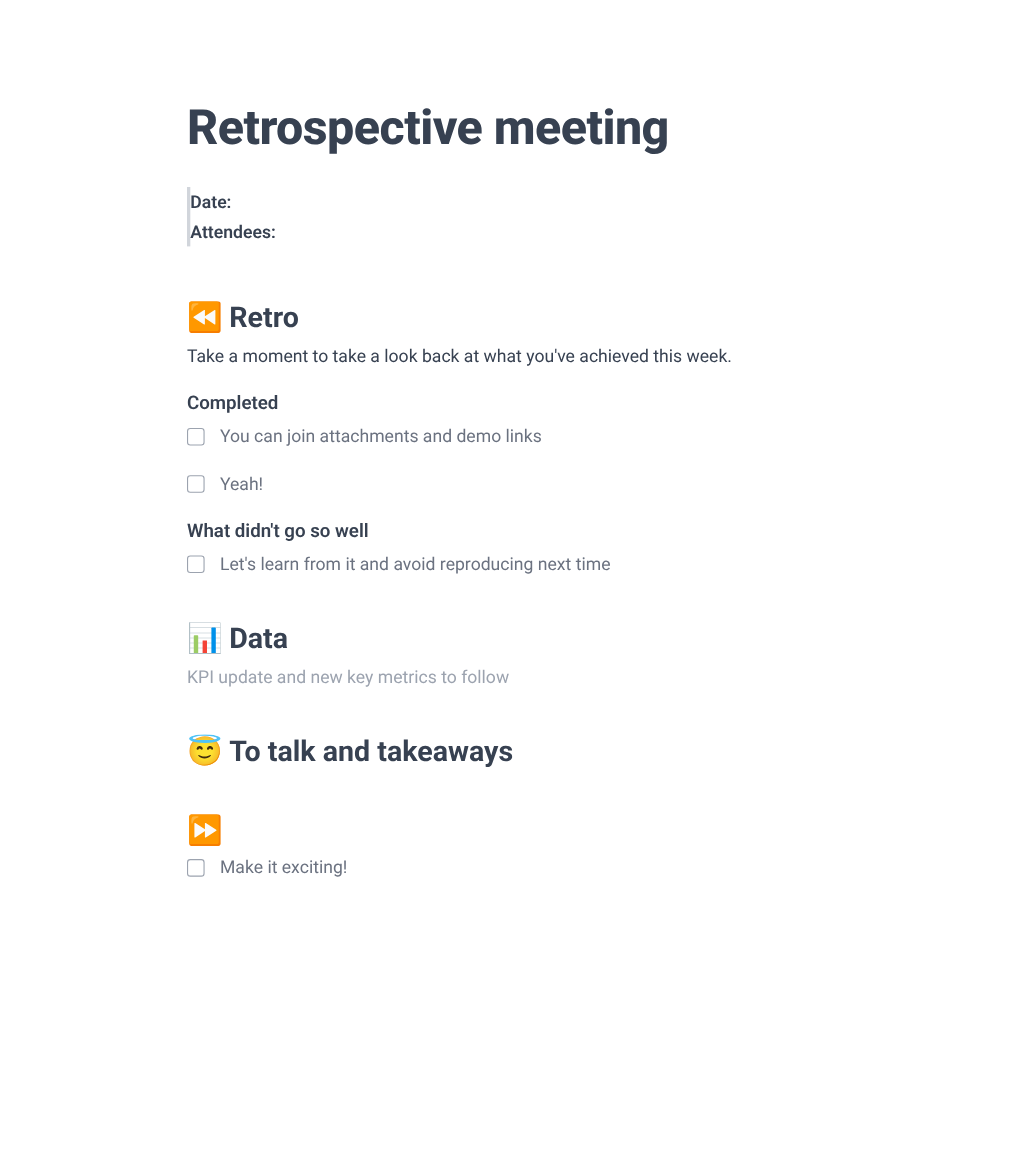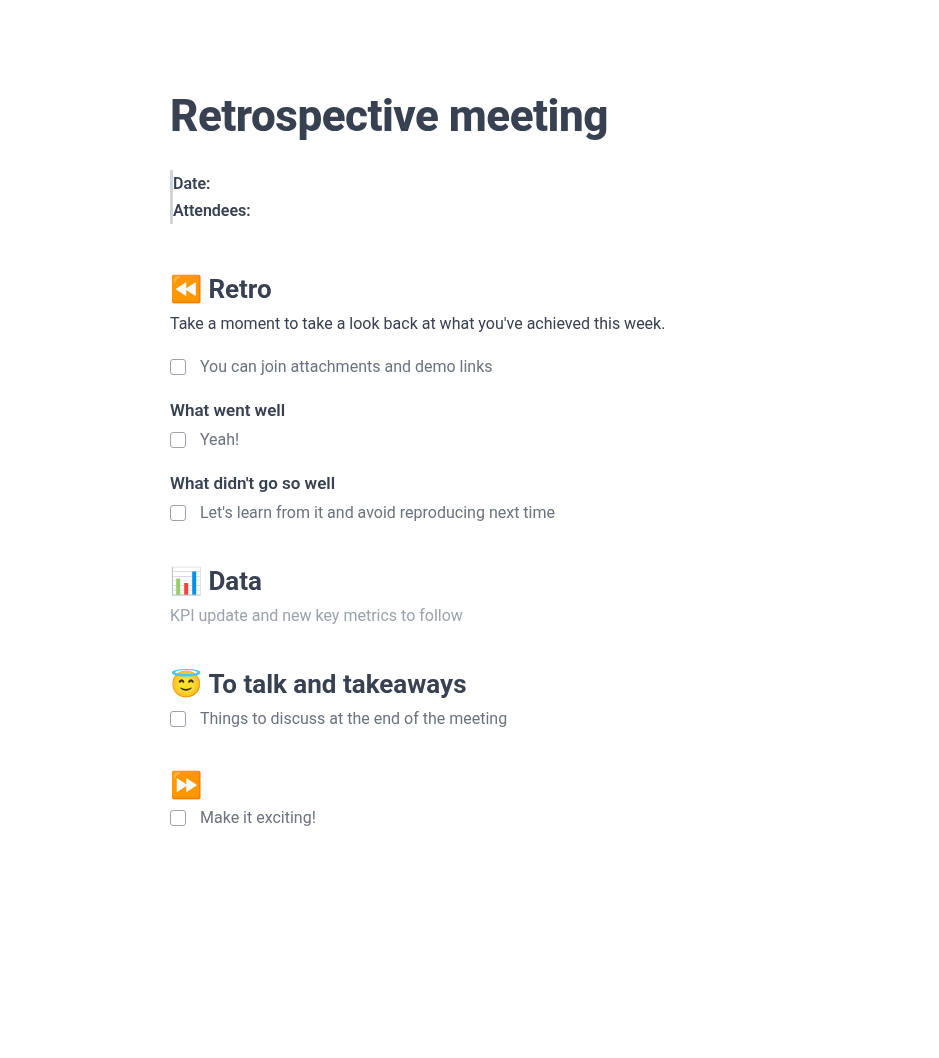--- a/index.html
+++ b/index.html
@@ -95,28 +95,28 @@
 </div>
 
 <div class="section">
   <h2 class="section-heading">
     <span class="emoji">⏪</span>
     <span>Retro</span>
   </h2>
   <p class="section-desc">Take a moment to take a look back at what you've achieved this week.</p>
 
   <div class="subcategory">
+    <div class="subcategory-title">Completed</div>
     <div class="checklist-item">
       <div class="checkbox"></div>
       <span class="checklist-label">You can join attachments and demo links</span>
     </div>
   </div>
 
   <div class="subcategory">
-    <div class="subcategory-title">What went well</div>
     <div class="checklist-item">
       <div class="checkbox"></div>
       <span class="checklist-label">Yeah!</span>
     </div>
   </div>
 
   <div class="subcategory">
     <div class="subcategory-title">What didn't go so well</div>
     <div class="checklist-item">
       <div class="checkbox"></div>
@@ -131,24 +131,20 @@
     <span>Data</span>
   </h2>
   <p class="section-desc muted">KPI update and new key metrics to follow</p>
 </div>
 
 <div class="section">
   <h2 class="section-heading">
     <span class="emoji">😇</span>
     <span>To talk and takeaways</span>
   </h2>
-  <div class="checklist-item">
-    <div class="checkbox"></div>
-    <span class="checklist-label">Things to discuss at the end of the meeting</span>
-  </div>
 </div>
 
 <div class="section">
   <h2 class="section-heading">
     <span class="emoji">⏩</span>
   </h2>
   <div class="checklist-item">
     <div class="checkbox"></div>
     <span class="checklist-label">Make it exciting!</span>
   </div>

